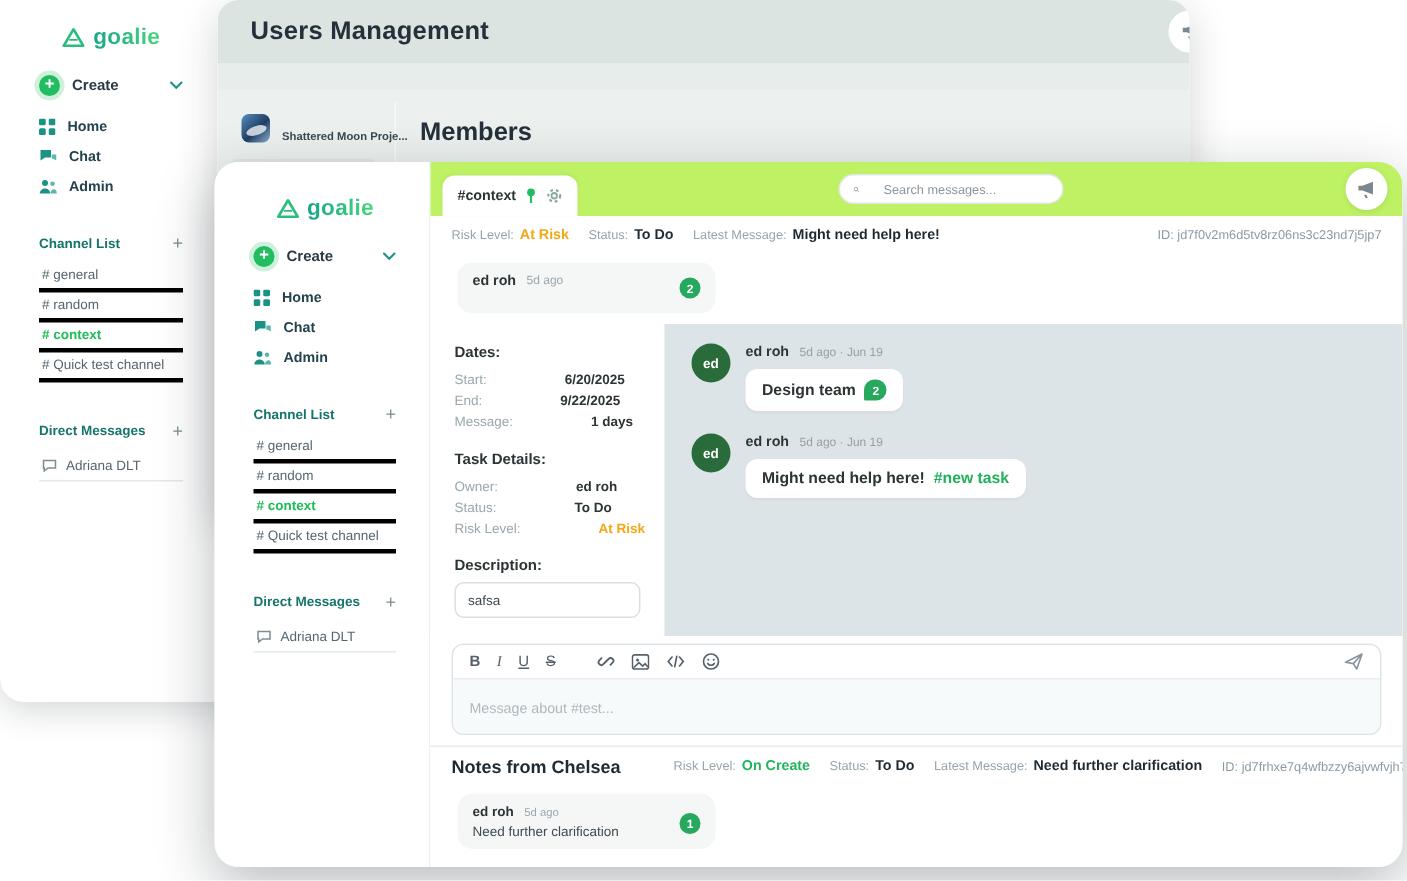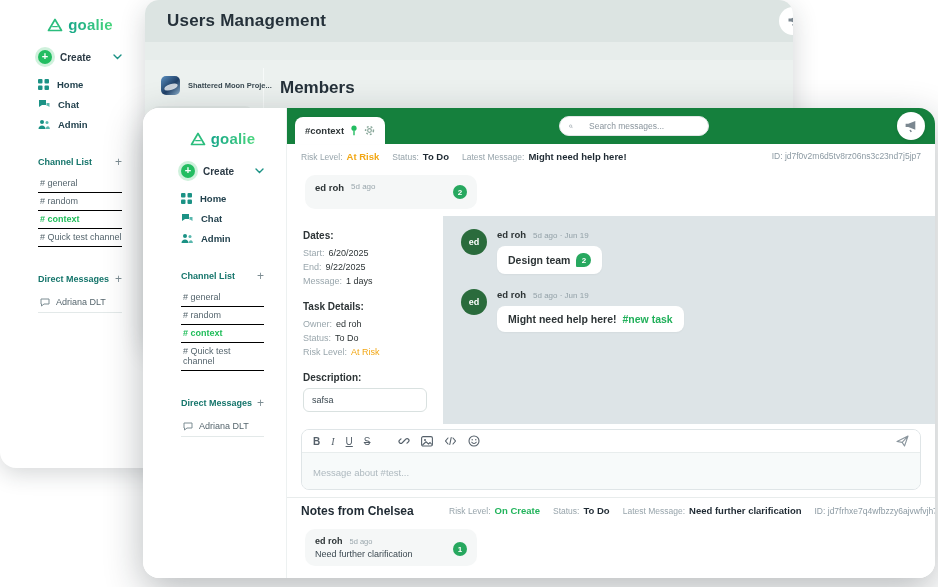--- a/index.html
+++ b/index.html
@@ -14,64 +14,64 @@
   #win-back { left:0; top:0; width:200px; height:468px; border-radius:16px;
     box-shadow: 0 6px 22px rgba(30,40,45,.18); z-index:1; }
   
   #win-middle { left:145px; top:0; width:648px; height:345px; border-radius:14px;
     overflow:hidden; box-shadow: 0 8px 26px rgba(30,40,45,.20); z-index:2; }
   
   #win-front { left:143px; top:108px; width:792px; height:470px; border-radius:16px;
     overflow:hidden; box-shadow: 0 12px 38px rgba(20,30,35,.30); z-index:3; display:flex; }
 
   
-  .gsidebar { width:144px; flex-shrink:0; background:#fff; padding:16px 22px 0 38px; }
+  .gsidebar { width:144px; flex-shrink:0; background:#fff; padding:16px 22px 0 26px; }
   #win-front .gsidebar { padding-top:22px; border-right:1px solid #edf1f1; }
   .logo { display:flex; align-items:center; gap:5px; justify-content:center; margin-bottom:17px; }
   .logo-text { font-size:15px; font-weight:bold; letter-spacing:.2px;
     background:linear-gradient(90deg,#17a689,#49d67d);
     -webkit-background-clip:text; background-clip:text; color:transparent; }
   .create-row { display:flex; align-items:center; gap:8px; margin-bottom:15px; cursor:pointer; }
   .plus-circle { width:14px; height:14px; border-radius:50%; background:#23bd61; color:#fff;
     font-size:11px; line-height:13px; text-align:center; font-weight:bold;
     box-shadow:0 0 0 3px rgba(35,189,97,.22); }
   .create-label { font-size:10px; font-weight:bold; color:#2b3a45; flex:1; }
   .nav-item { display:flex; align-items:center; gap:8px; margin-bottom:9px; cursor:pointer; }
   .nav-item span { font-size:9.5px; font-weight:bold; color:#23424e; }
   .section-head { display:flex; align-items:center; margin-top:25px; margin-bottom:6px; }
   .section-head .st { font-size:9px; font-weight:bold; color:#15756b; flex:1; }
   .section-head .plus { font-size:12px; color:#7d8d93; font-weight:normal; cursor:pointer; }
   .channel { font-size:9px; color:#56666e; padding:3px 0 4px 2px;
-    border-bottom:1px solid #000000; cursor:pointer; }
+    border-bottom:3px solid #000000; cursor:pointer; }
   .channel.active { color:#1fbd59; font-weight:bold; }
   .dm-item { display:flex; align-items:center; gap:6px; font-size:9px; color:#56666e;
     padding:5px 0 5px 2px; border-bottom:1px solid #e3e9e9; cursor:pointer; }
 
   
   .um-header { height:42px; background:#dce4e2; display:flex; align-items:center;
     padding-left:22px; position:relative; }
   .um-header h1 { font-size:17px; font-weight:bold; color:#25313a; letter-spacing:.2px; }
   .um-megaphone { position:absolute; right:-14px; top:7px; width:28px; height:28px;
     border-radius:50%; background:#fff; display:flex; align-items:center; justify-content:center; }
   .um-band { height:18px; background:#e7edeb; }
   .um-content { height:285px; background:#ecf1ef; position:relative; }
   .um-divider { position:absolute; left:118px; top:8px; bottom:0; width:1px; background:#f7faf9; }
-  .um-project { position:absolute; left:16px; top:16px; display:flex; align-items:center; gap:8px; cursor:pointer; }
+  .um-project { position:absolute; left:16px; top:16px; display:flex; align-items:flex-end; gap:8px; cursor:pointer; }
   .proj-icon { width:19px; height:19px; border-radius:5px;
     background:linear-gradient(135deg,#5a8fc0,#1f3f66 55%,#8fb2cf); position:relative; overflow:hidden; }
   .proj-icon:after { content:""; position:absolute; left:3px; top:8px; width:14px; height:6px;
     border-radius:50%; background:rgba(255,255,255,.75); transform:rotate(-18deg); }
   .um-project span { font-size:7.5px; font-weight:bold; color:#3a4a52; }
   .um-members { position:absolute; left:135px; top:18px; font-size:17px; font-weight:bold; color:#25313a; }
   .um-listitem { position:absolute; left:6px; top:46px; width:102px; height:16px;
     background:#e2e8e6; border-radius:8px; }
 
   
   .main { flex:1; display:flex; flex-direction:column; background:#fff; min-width:0; }
-  .tabrow { height:36px; background:#15803d; position:relative; flex-shrink:0; }
+  .tabrow { height:36px; background:#bef264; position:relative; flex-shrink:0; }
   .tab { position:absolute; left:8px; bottom:0; height:27px; background:#fff;
     border-radius:8px 8px 0 0; display:flex; align-items:center; gap:5px; padding:0 10px;
     box-shadow:0 -1px 3px rgba(0,0,0,.05); cursor:pointer; }
   .tab span { font-size:9.5px; font-weight:bold; color:#2d3436; }
   .searchbox { position:absolute; left:272px; top:8px; width:150px; height:20px; background:#fff;
     border:1px solid #e2e7e7; border-radius:10px; display:flex; align-items:center; gap:16px; padding:0 9px; }
   .searchbox input { border:none; outline:none; width:110px; font-size:8.5px; color:#55606a;
     font-family:"Liberation Sans",sans-serif; background:transparent; }
   .searchbox input::placeholder { color:#8a959d; }
   .announce { position:absolute; right:10px; top:4px; width:28px; height:28px; border-radius:50%;
@@ -96,21 +96,21 @@
   .badge { width:14px; height:14px; border-radius:50%; background:#27a85f; color:#fff;
     font-size:8px; font-weight:bold; display:flex; align-items:center; justify-content:center; }
   .pcard .badge { position:absolute; right:10px; top:10px; }
 
   .contentrow { height:208px; display:flex; flex-shrink:0; }
   .details { width:156px; flex-shrink:0; padding:14px 12px 0 16px; overflow:hidden; }
   .sec { margin-bottom:13px; }
   .sec h3 { font-size:10px; font-weight:bold; color:#2d3436; margin-bottom:5px; }
   .kv { font-size:9px; line-height:14px; display:flex; gap:4px; }
   .kv .k { color:#9aa7ad; }
-  .kv .v { color:#2d3436; font-weight:normal; }
+  .kv .v { color:#2d3436; font-weight:bold;margin-left:48px; }
   .kv .v.atrisk { color:#f2a714; }
   .desc-input { width:124px; height:24px; border:1px solid #d9e1e0; border-radius:6px;
     padding:0 8px; font-size:9px; color:#3d4a52; font-family:"Liberation Sans",sans-serif; outline:none; background:#fff; }
 
   .chat { flex:1; background:#dde4e7; padding:13px 18px; overflow:hidden; }
   .msg { display:flex; gap:10px; margin-bottom:15px; }
   .avatar { width:26px; height:26px; border-radius:50%; background:#2a6b3c; color:#fff;
     font-size:9px; font-weight:bold; display:flex; align-items:center; justify-content:center; flex-shrink:0; }
   .mhead { display:flex; align-items:baseline; gap:7px; }
   .mhead .name { font-size:9.5px; font-weight:bold; color:#2d3436; }

